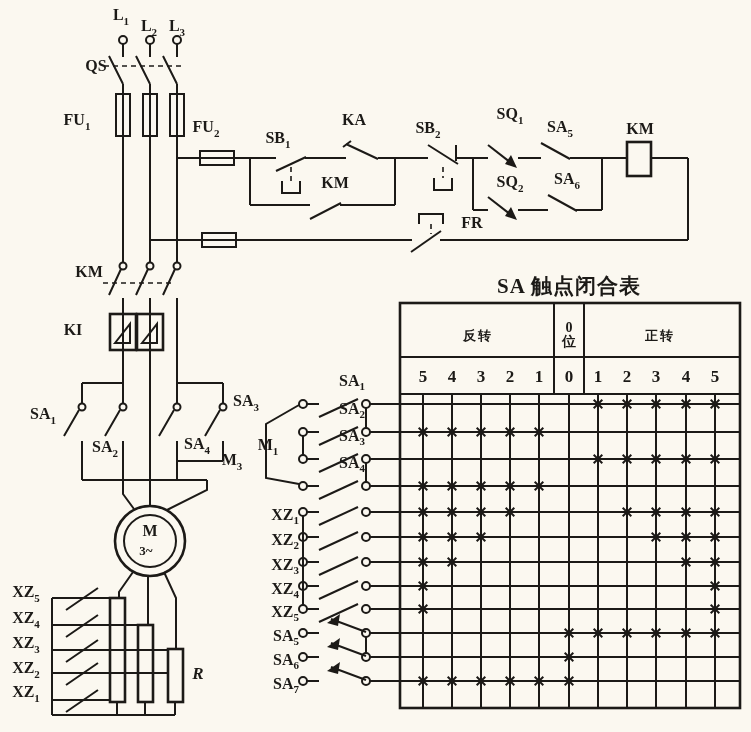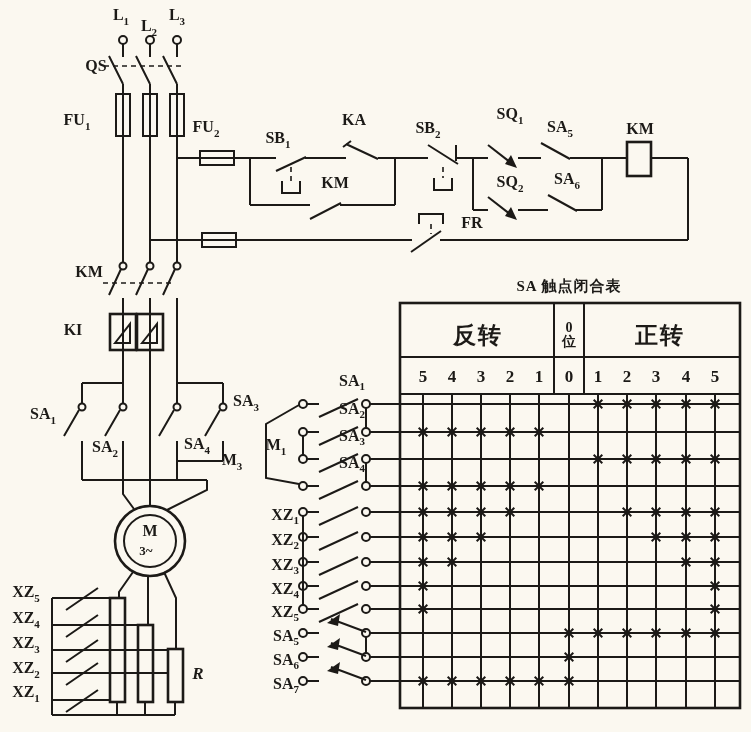--- a/index.html
+++ b/index.html
@@ -8,22 +8,22 @@
   svg{position:absolute;left:0;top:0;}
   svg .wire{stroke:#1c1a17;stroke-width:2;fill:none;stroke-linecap:butt;}
   svg .thick{stroke-width:2.6;}
   svg .dash{stroke:#1c1a17;stroke-width:1.6;fill:none;stroke-dasharray:5 4;}
   svg .fill{fill:#1c1a17;stroke:none;}
   svg text{fill:#1c1a17;stroke:none;font-family:"Liberation Serif",serif;font-weight:bold;font-size:16px;}
   svg text.num{font-size:17px;}
   .lbl{position:absolute;transform:translate(-50%,-50%);white-space:nowrap;
        font-weight:bold;font-size:16px;line-height:1;}
   .lbl sub{font-size:11px;line-height:1;}
-  .cjk-big{font-size:23px;letter-spacing:2px;}
-  .cjk-title{font-size:15px;letter-spacing:1px;}
+  .cjk-big{font-size:13px;letter-spacing:2px;}
+  .cjk-title{font-size:21px;letter-spacing:1px;}
   .zero-cell{font-size:14px;line-height:14px;text-align:center;letter-spacing:0;}
   .italic{font-style:italic;font-size:17px;}
   .small{font-size:13px;}
 </style>
 </head>
 <body>
 
 <svg id="dg" width="751" height="732" viewBox="0 0 751 732">
 
   <g>
@@ -501,21 +501,21 @@
       </g>
       <g>
         <path d="M563,681 H575 M569,675 V687 M564.7,676.7 L573.3,685.3 M564.7,685.3 L573.3,676.7" class="wire" stroke-width="2.4"></path>
         <circle cx="569" cy="681" r="2.3" class="fill"></circle>
       </g>
     </g>
 </svg>
 
 <div class="lbl" style="left:121px;top:17px">L<sub>1</sub></div>
 <div class="lbl" style="left:149px;top:28px">L<sub>2</sub></div>
-<div class="lbl" style="left:177px;top:17px">L<sub>3</sub></div>
+<div class="lbl" style="left:177px;top:28px">L<sub>3</sub></div>
 <div class="lbl" style="left:96px;top:66px">QS</div>
 <div class="lbl" style="left:77px;top:122px">FU<sub>1</sub></div>
 <div class="lbl" style="left:206px;top:129px">FU<sub>2</sub></div>
 <div class="lbl" style="left:278px;top:140px">SB<sub>1</sub></div>
 <div class="lbl" style="left:354px;top:120px">KA</div>
 <div class="lbl" style="left:428px;top:130px">SB<sub>2</sub></div>
 <div class="lbl" style="left:510px;top:116px">SQ<sub>1</sub></div>
 <div class="lbl" style="left:560px;top:129px">SA<sub>5</sub></div>
 <div class="lbl" style="left:640px;top:129px">KM</div>
 <div class="lbl" style="left:335px;top:183px">KM</div>
@@ -529,21 +529,21 @@
 <div class="lbl" style="left:246px;top:403px">SA<sub>3</sub></div>
 <div class="lbl" style="left:197px;top:446px">SA<sub>4</sub></div>
 <div class="lbl" style="left:150px;top:531px">M</div>
 <div class="lbl small" style="left:146px;top:550px">3~</div>
 <div class="lbl" style="left:26px;top:594px">XZ<sub>5</sub></div>
 <div class="lbl" style="left:26px;top:620px">XZ<sub>4</sub></div>
 <div class="lbl" style="left:26px;top:645px">XZ<sub>3</sub></div>
 <div class="lbl" style="left:26px;top:670px">XZ<sub>2</sub></div>
 <div class="lbl" style="left:26px;top:694px">XZ<sub>1</sub></div>
 <div class="lbl italic" style="left:198px;top:673px">R</div>
-<div class="lbl" style="left:276px;top:447px">M<sub>1</sub></div>
+<div class="lbl" style="left:268px;top:447px">M<sub>1</sub></div>
 <div class="lbl" style="left:232px;top:462px">M<sub>3</sub></div>
 
 <div class="lbl cjk-title" style="left:569px;top:286px">SA 触点闭合表</div>
 <div class="lbl cjk-big" style="left:478px;top:335px">反转</div>
 <div class="lbl zero-cell" style="left:569px;top:335px">
   <span>0</span><br>
   <span>位</span>
 </div>
 <div class="lbl cjk-big" style="left:660px;top:335px">正转</div>
 

